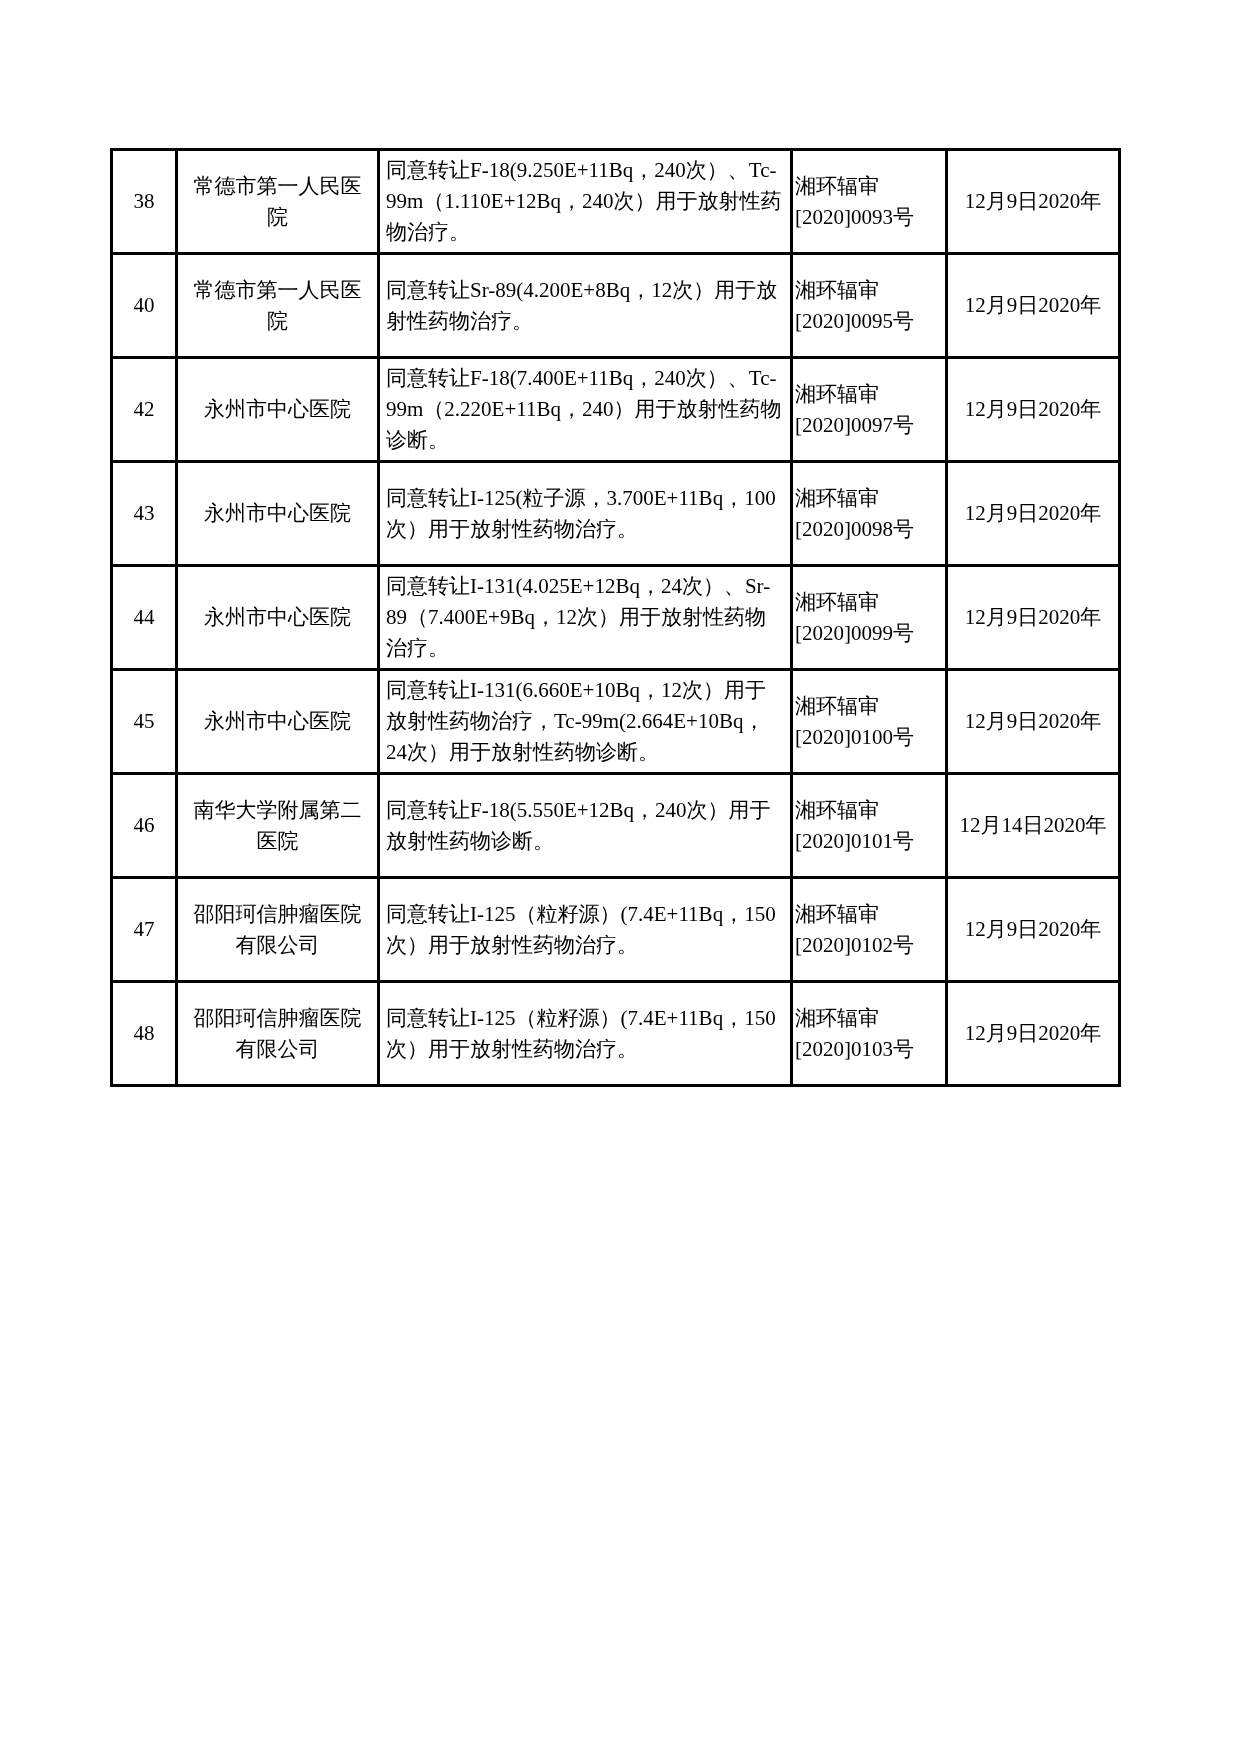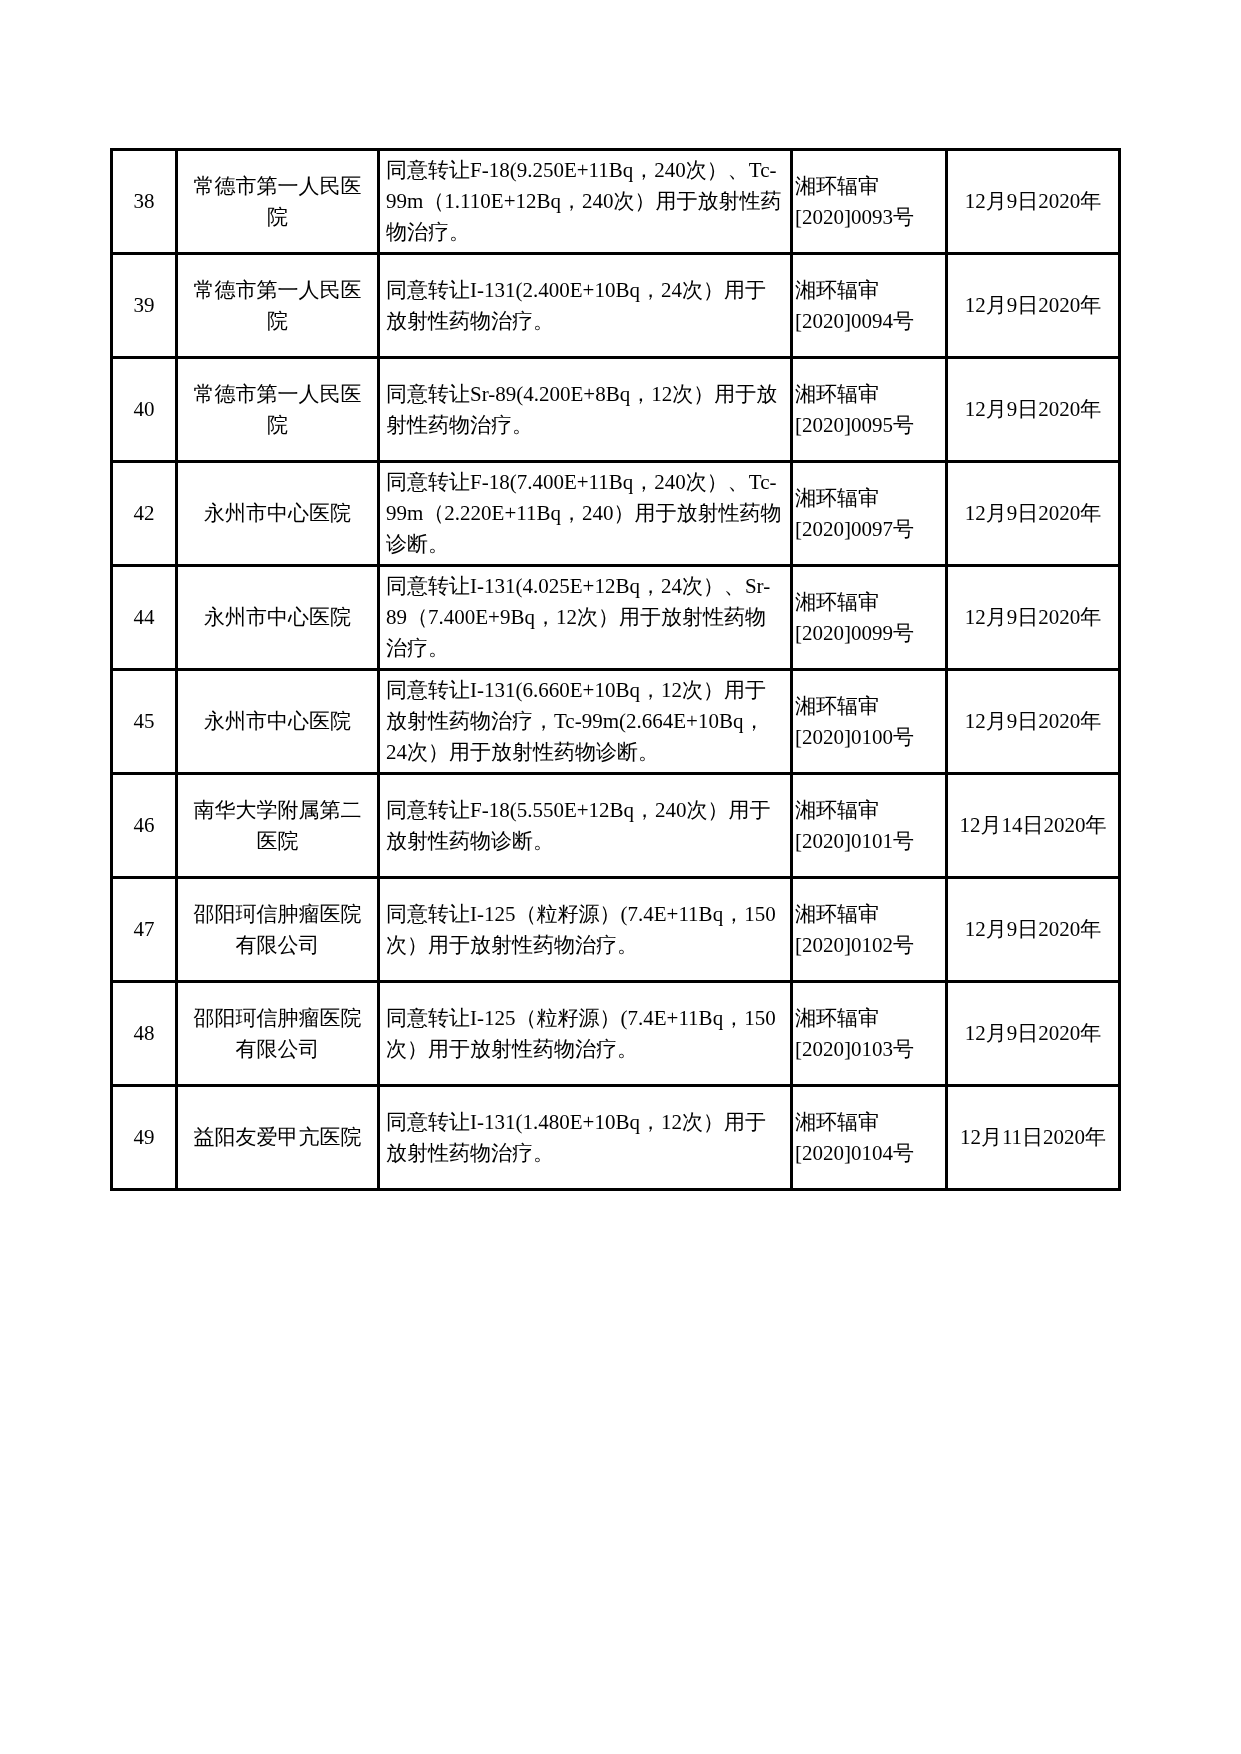--- a/index.html
+++ b/index.html
@@ -79,46 +79,46 @@
           <td class="seq">38</td>
           <td class="unit">常德市第一人民医院</td>
           <td class="content">同意转让F-18(9.250E+11Bq，240次）、Tc-99m（1.110E+12Bq，240次）用于放射性药物治疗。</td>
           <td class="approval">
             <div>湘环辐审</div>
             <div>[2020]0093号</div>
           </td>
           <td class="date">12月9日2020年</td>
         </tr>
         <tr class="row">
-          <td class="seq">39</td>
-          <td class="unit">常德市第一人民医院</td>
-          <td class="content">同意转让I-131(2.400E+10Bq，24次）用于放射性药物治疗。</td>
-          <td class="approval">
-            <div>湘环辐审</div>
-            <div>[2020]0094号</div>
-          </td>
-          <td class="date">12月9日2020年</td>
-        </tr>
-        <tr class="row">
           <td class="seq">40</td>
           <td class="unit">常德市第一人民医院</td>
           <td class="content">同意转让Sr-89(4.200E+8Bq，12次）用于放射性药物治疗。</td>
           <td class="approval">
             <div>湘环辐审</div>
             <div>[2020]0095号</div>
           </td>
           <td class="date">12月9日2020年</td>
         </tr>
         <tr class="row">
           <td class="seq">42</td>
           <td class="unit">永州市中心医院</td>
           <td class="content">同意转让F-18(7.400E+11Bq，240次）、Tc-99m（2.220E+11Bq，240）用于放射性药物诊断。</td>
           <td class="approval">
             <div>湘环辐审</div>
             <div>[2020]0097号</div>
+          </td>
+          <td class="date">12月9日2020年</td>
+        </tr>
+        <tr class="row">
+          <td class="seq">43</td>
+          <td class="unit">永州市中心医院</td>
+          <td class="content">同意转让I-125(粒子源，3.700E+11Bq，100次）用于放射性药物治疗。</td>
+          <td class="approval">
+            <div>湘环辐审</div>
+            <div>[2020]0098号</div>
           </td>
           <td class="date">12月9日2020年</td>
         </tr>
         <tr class="row">
           <td class="seq">44</td>
           <td class="unit">永州市中心医院</td>
           <td class="content">同意转让I-131(4.025E+12Bq，24次）、Sr-89（7.400E+9Bq，12次）用于放射性药物治疗。</td>
           <td class="approval">
             <div>湘环辐审</div>
             <div>[2020]0099号</div>
@@ -158,25 +158,15 @@
         <tr class="row">
           <td class="seq">48</td>
           <td class="unit">邵阳珂信肿瘤医院有限公司</td>
           <td class="content">同意转让I-125（粒籽源）(7.4E+11Bq，150次）用于放射性药物治疗。</td>
           <td class="approval">
             <div>湘环辐审</div>
             <div>[2020]0103号</div>
           </td>
           <td class="date">12月9日2020年</td>
         </tr>
-        <tr class="row">
-          <td class="seq">49</td>
-          <td class="unit">益阳友爱甲亢医院</td>
-          <td class="content">同意转让I-131(1.480E+10Bq，12次）用于放射性药物治疗。</td>
-          <td class="approval">
-            <div>湘环辐审</div>
-            <div>[2020]0104号</div>
-          </td>
-          <td class="date">12月11日2020年</td>
-        </tr>
       </tbody>
   </table>
 </main>
 
 </body></html>

